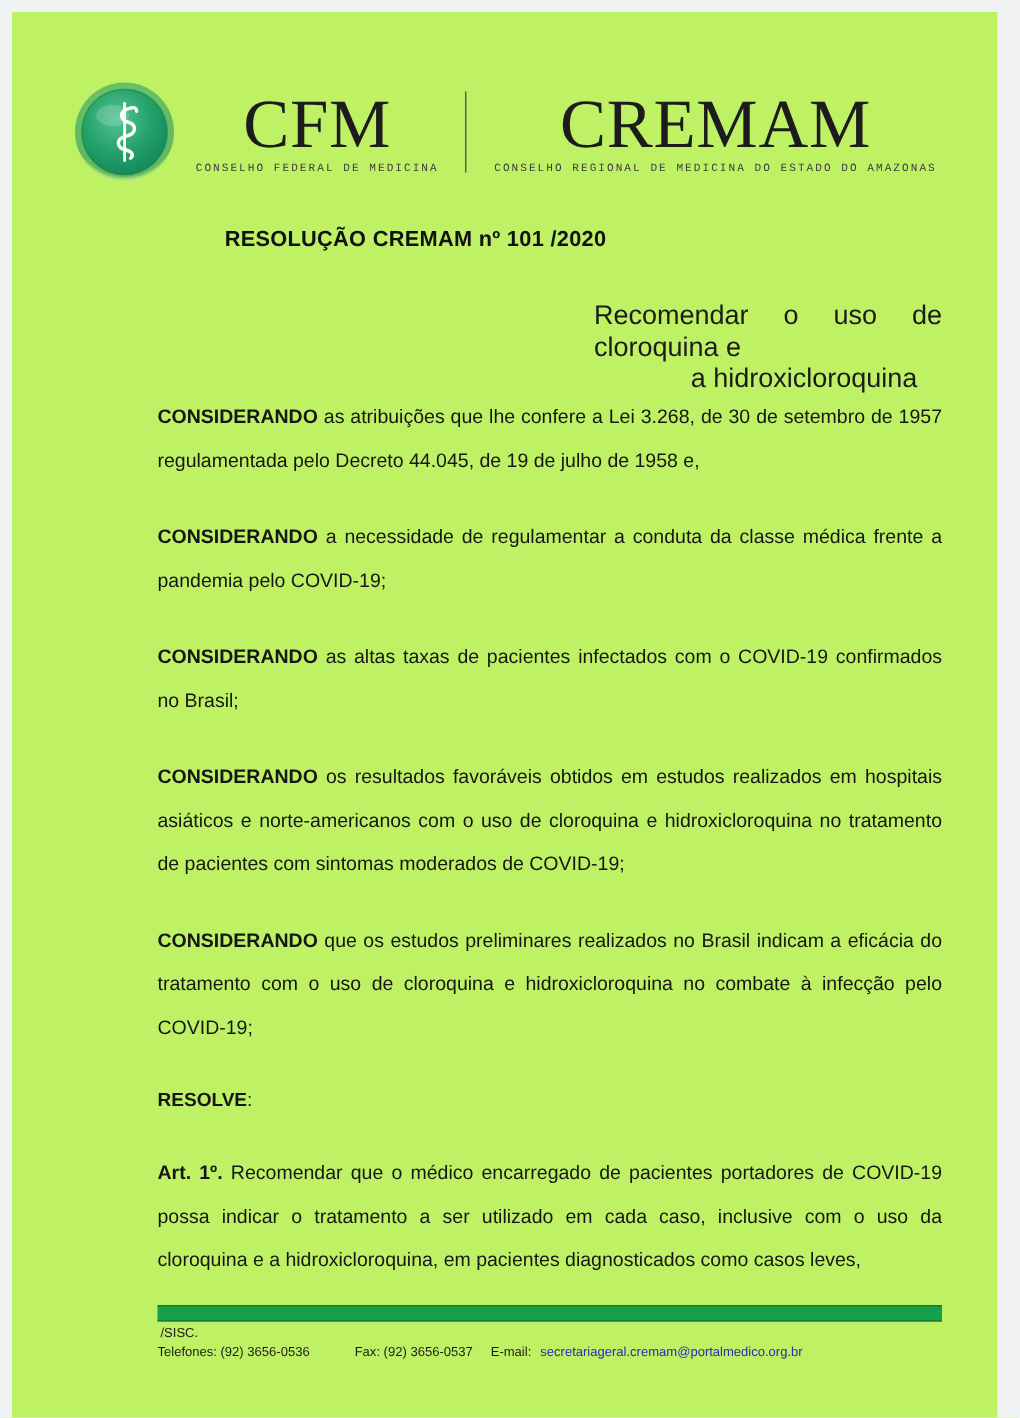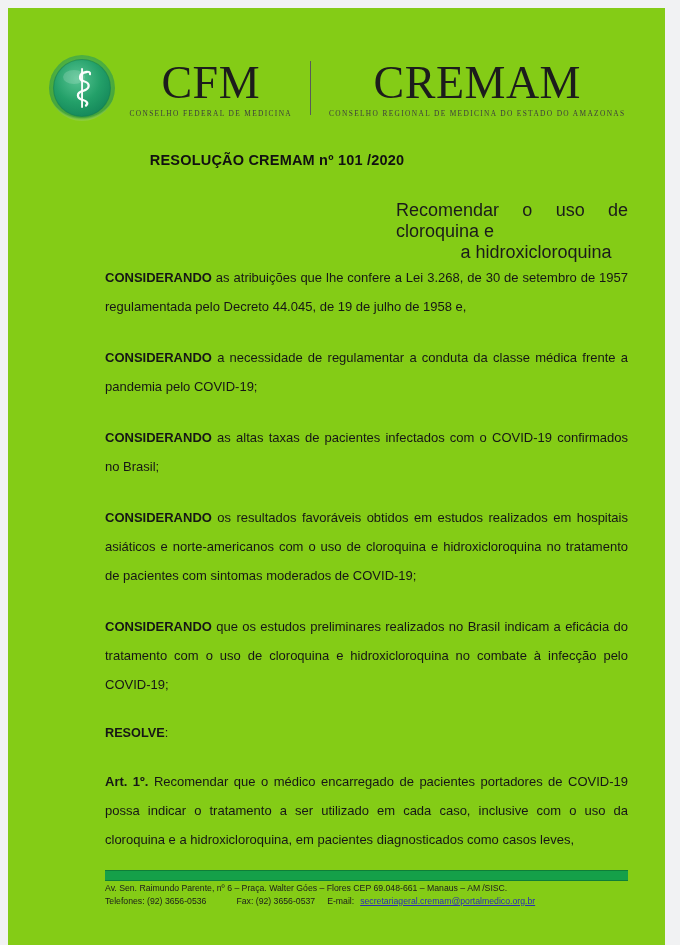--- a/index.html
+++ b/index.html
@@ -13,21 +13,21 @@
     overflow: hidden;
     font-family: "Liberation Sans", sans-serif;
   }
 
   #page {
     position: absolute;
     left: 8px;
     top: 8px;
     width: 657px;
     height: 937px;
-    background: #84cc16;
+    background: #bef264;
     overflow: hidden;
   }
 
   
   .letterhead {
     position: absolute;
     left: 0;
     top: 30px;
     width: 657px;
     height: 100px;
@@ -60,21 +60,21 @@
   }
   .wm-big {
     font-family: "Liberation Serif", serif;
     font-size: 46px;
     line-height: 48px;
     letter-spacing: 0.5px;
     color: #1c1c1c;
     white-space: nowrap;
   }
   .wm-sub {
-    font-family: Liberation Serif, serif;
+    font-family: Liberation Mono, monospace;
     font-size: 7.4px;
     letter-spacing: 1.35px;
     color: #3d3d3d;
     white-space: nowrap;
     margin-top: 2px;
   }
   .wm-divider {
     width: 1px;
     height: 54px;
     background: #5a5a5a;
@@ -156,21 +156,20 @@
   }
   .f-row { display: flex; white-space: nowrap; }
   .f-addr { }
   .f-sisc { margin-left: 2px; text-align: center; }
   .f-tel { }
   .f-fax { margin-left: 30px; text-align: right; }
   .f-mail-label { margin-left: 12px; }
   .f-mail {
     margin-left: 6px;
     color: #2b2bb5;
-    text-decoration: underline;
   }
 </style>
 </head>
 <body>
 
 <div id="page">
 
   <div class="letterhead">
     <div class="lh-inner">
 
@@ -242,21 +241,20 @@
     <p class="resolve"><b>RESOLVE</b><span>:</span></p>
 
     <p class="para"><b>Art. 1º.</b><span> Recomendar que o médico encarregado de pacientes portadores de COVID-19 possa indicar o tratamento a ser utilizado em cada caso, inclusive com o uso da cloroquina e a hidroxicloroquina, em pacientes diagnosticados como casos leves,</span></p>
 
   </div>
 
   <div class="footer-bar"></div>
 
   <div class="footer">
     <div class="f-row">
-      <span class="f-addr">Av. Sen. Raimundo Parente, nº 6 – Praça. Walter Góes – Flores CEP 69.048-661 – Manaus – AM</span>
       <span class="f-sisc">/SISC.</span>
     </div>
     <div class="f-row">
       <span class="f-tel">Telefones: (92) 3656-0536</span>
       <span class="f-fax">Fax: (92) 3656-0537</span>
       <span class="f-mail-label">E-mail:</span>
       <span class="f-mail">secretariageral.cremam@portalmedico.org.br</span>
     </div>
   </div>
 

